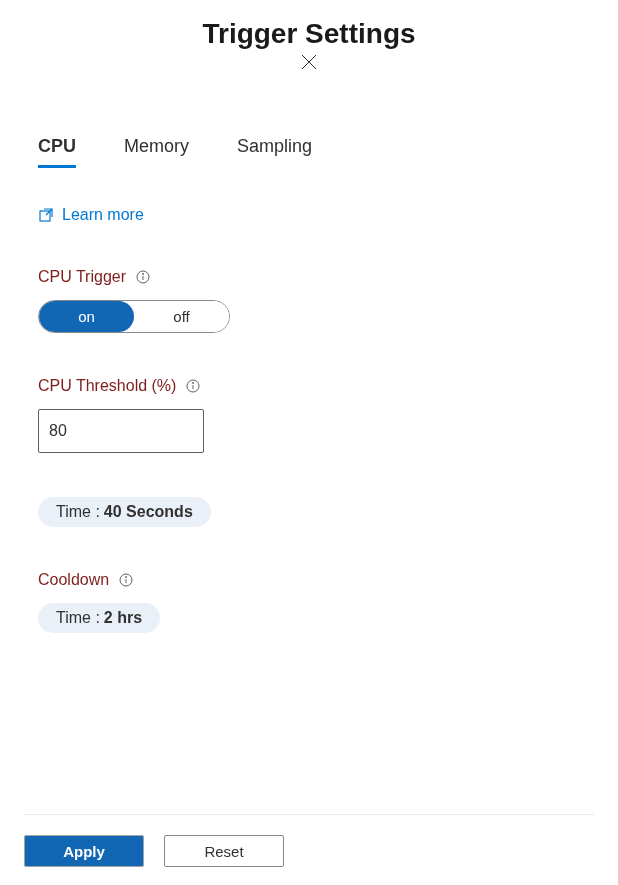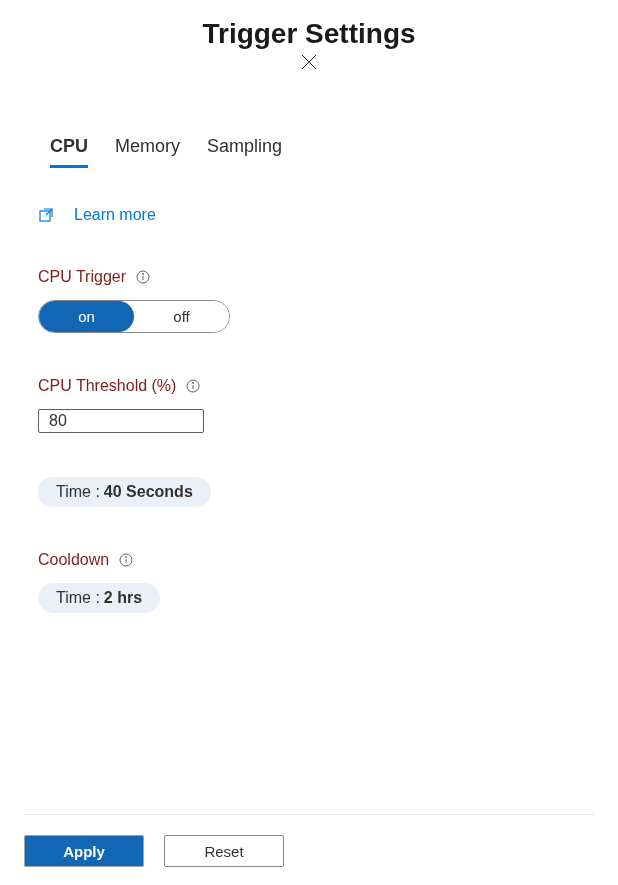--- a/index.html
+++ b/index.html
@@ -34,40 +34,39 @@
     }
     .close-btn svg {
       width: 16px;
       height: 16px;
     }
     .content {
       padding: 0 38px;
     }
     .tabs {
       display: flex;
-      gap: 27px;
+      gap: 48px;
       margin-top: 58px;
       margin-bottom: 38px;
-      margin-left: 12px;
     }
     .tab {
       font-size: 18px;
       color: #323130;
       padding-bottom: 8px;
       cursor: pointer;
       font-weight: 400;
     }
     .tab.active {
       font-weight: 600;
       border-bottom: 3px solid #0078d4;
     }
     .learn-more {
       display: inline-flex;
       align-items: center;
-      gap: 20px;
+      gap: 8px;
       color: #0078d4;
       font-size: 16px;
       cursor: pointer;
       margin-bottom: 44px;
     }
     .learn-more svg {
       width: 16px;
       height: 16px;
     }
     .field-group {
@@ -103,21 +102,21 @@
       background: #ffffff;
       color: #323130;
     }
     .toggle-option.active {
       background: #1267b4;
       color: #ffffff;
       border-radius: 20px;
     }
     .text-input {
       width: 166px;
-      height: 24px;
+      height: 44px;
       border: 1px solid #605e5c;
       border-radius: 2px;
       padding: 0 10px;
       font-size: 16px;
       font-family: inherit;
       color: #323130;
     }
     .pill {
       display: inline-flex;
       align-items: baseline;

